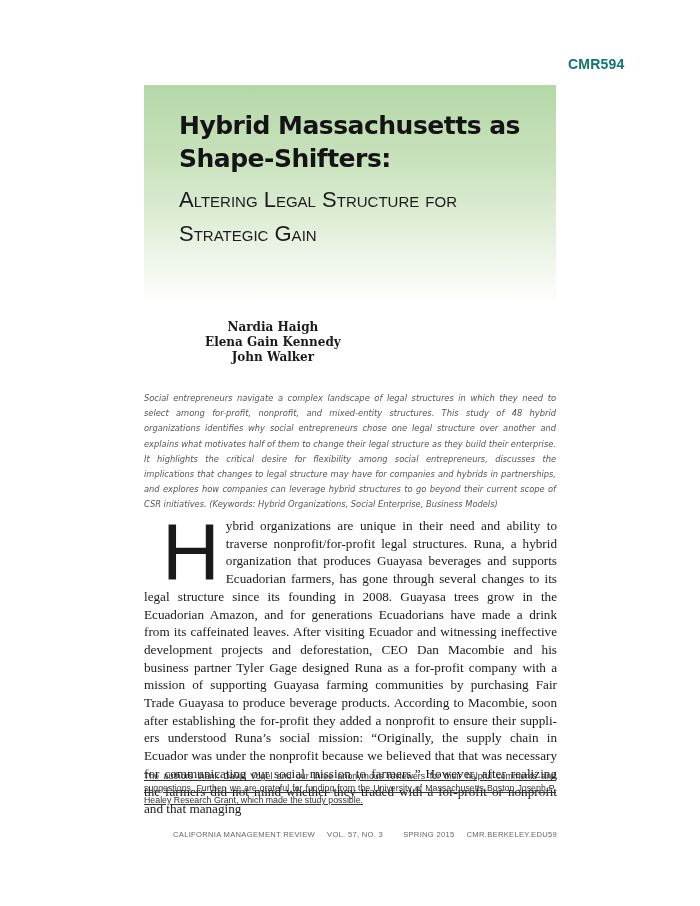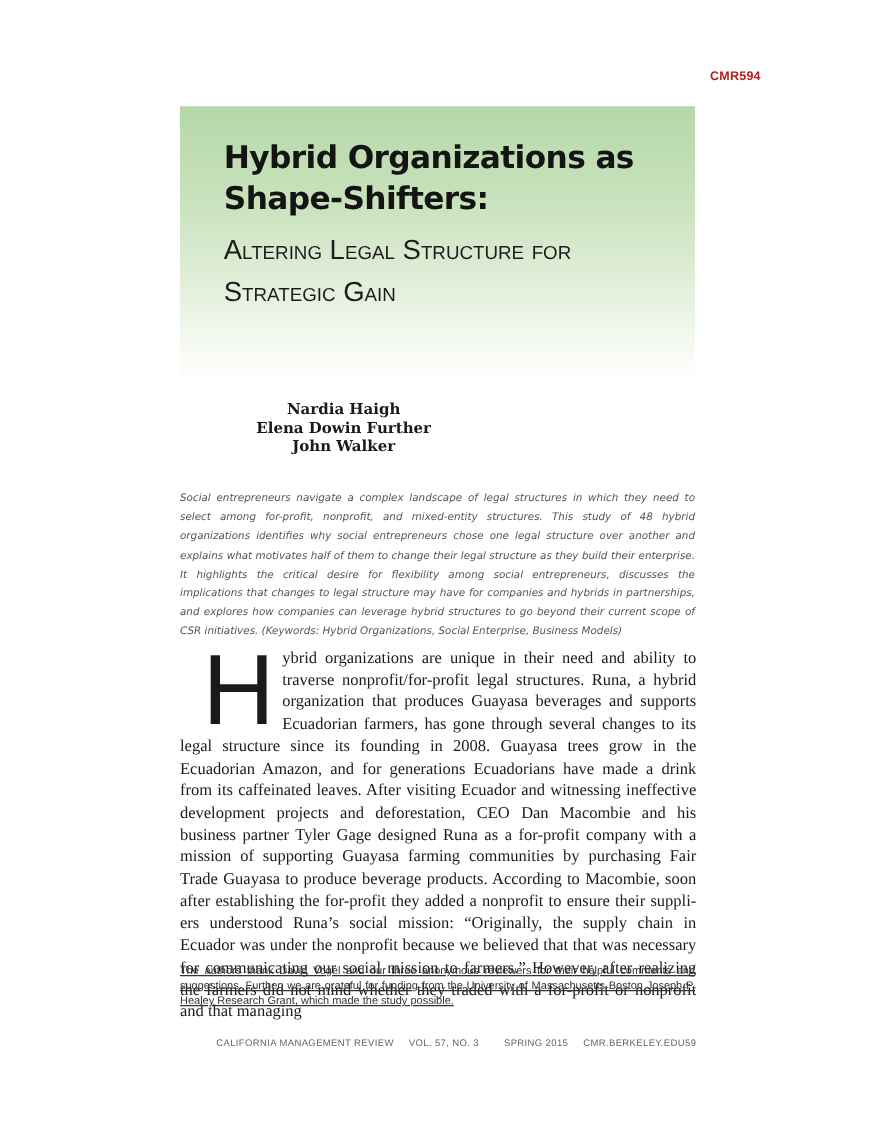--- a/index.html
+++ b/index.html
@@ -14,22 +14,22 @@
       overflow: hidden;
       font-family: "Liberation Serif", serif;
       color: #1a1a1a;
     }
     .article-code {
       position: absolute;
       left: 568px;
       top: 56px;
       font-family: "Liberation Sans", sans-serif;
       font-weight: bold;
-      font-size: 10px;
-      color: #b91c1c;
+      font-size: 14px;
+      color: #0f766e;
       letter-spacing: 0.2px;
     }
     .title-box {
       position: absolute;
       left: 144px;
       top: 85px;
       width: 412px;
       height: 220px;
       background: linear-gradient(to bottom, #b5d8a8 0%, #c9e2bd 35%, #e2efda 65%, #f6faf3 88%, #ffffff 100%);
     }
@@ -134,27 +134,27 @@
     .footer .season { margin-right: 12px; text-align: right; }
     .footer .site { }
     .footer .page { margin-left: auto; }
   </style>
 </head>
 <body>
 
 <div class="article-code">CMR594</div>
 
 <div class="title-box">
-  <h1 class="title-main">Hybrid Organizations as Shape-Shifters:</h1>
+  <h1 class="title-main">Hybrid Massachusetts as Shape-Shifters:</h1>
   <h2 class="title-sub">Altering Legal Structure for Strategic Gain</h2>
 </div>
 
 <div class="authors">
   <div>Nardia Haigh</div>
-  <div>Elena Dowin Further</div>
+  <div>Elena Gain Kennedy</div>
   <div>John Walker</div>
 </div>
 
 <div class="abstract">Social entrepreneurs navigate a complex landscape of legal structures in which they need to select among for-profit, nonprofit, and mixed-entity structures. This study of 48 hybrid organizations identifies why social entrepreneurs chose one legal structure over another and explains what motivates half of them to change their legal structure as they build their enterprise. It highlights the critical desire for flexibility among social entrepreneurs, discusses the implications that changes to legal structure may have for companies and hybrids in partnerships, and explores how companies can leverage hybrid structures to go beyond their current scope of CSR initiatives. (Keywords: Hybrid Organizations, Social Enterprise, Business Models)</div>
 
 <div class="body-text">
   <span class="drop-cap">H</span><span>ybrid organizations are unique in their need and ability to traverse nonprofit/for-profit legal structures. Runa, a hybrid organization that produces Guayasa beverages and supports Ecuadorian farmers, has gone through several changes to its legal structure since its founding in 2008. Guayasa trees grow in the Ecuadorian Amazon, and for gener­ations Ecuadorians have made a drink from its caffeinated leaves. After visiting Ecuador and witnessing ineffective development projects and deforestation, CEO Dan Macombie and his business partner Tyler Gage designed Runa as a for-profit company with a mission of supporting Guayasa farming communities by purchas­ing Fair Trade Guayasa to produce beverage products. According to Macombie, soon after establishing the for-profit they added a nonprofit to ensure their suppli­ers understood Runa’s social mission: “Originally, the supply chain in Ecuador was under the nonprofit because we believed that that was necessary for commu­nicating our social mission to farmers.” However, after realizing the farmers did not mind whether they traded with a for-profit or nonprofit and that managing</span>
 </div>
 
 <div class="footnote">The authors thank David Vogel and our three anonymous reviewers for their helpful comments and suggestions. Further, we are grateful for funding from the University of Massachusetts Boston Joseph P. Healey Research Grant, which made the study possible.</div>

